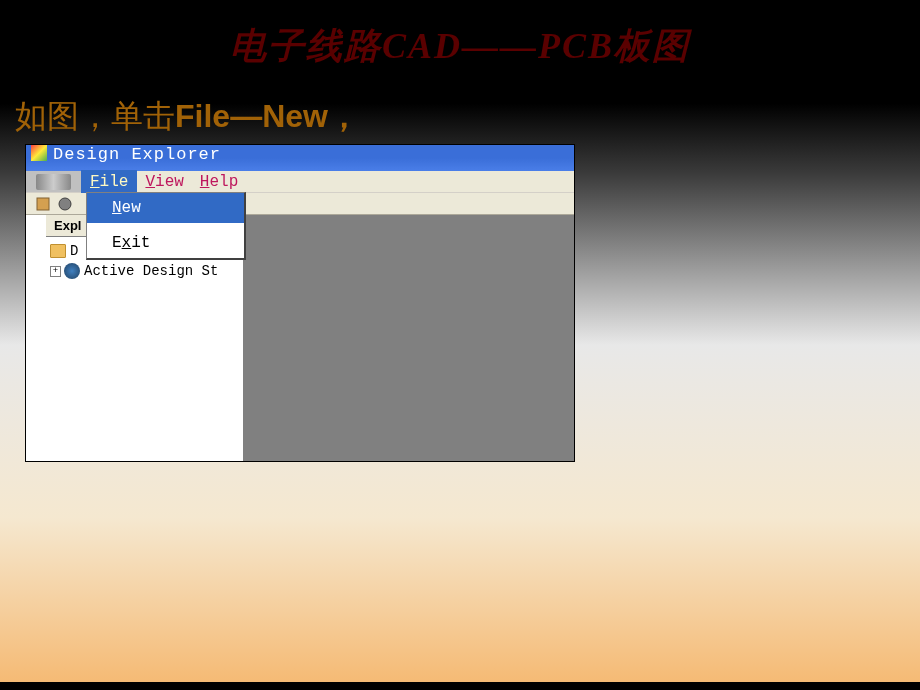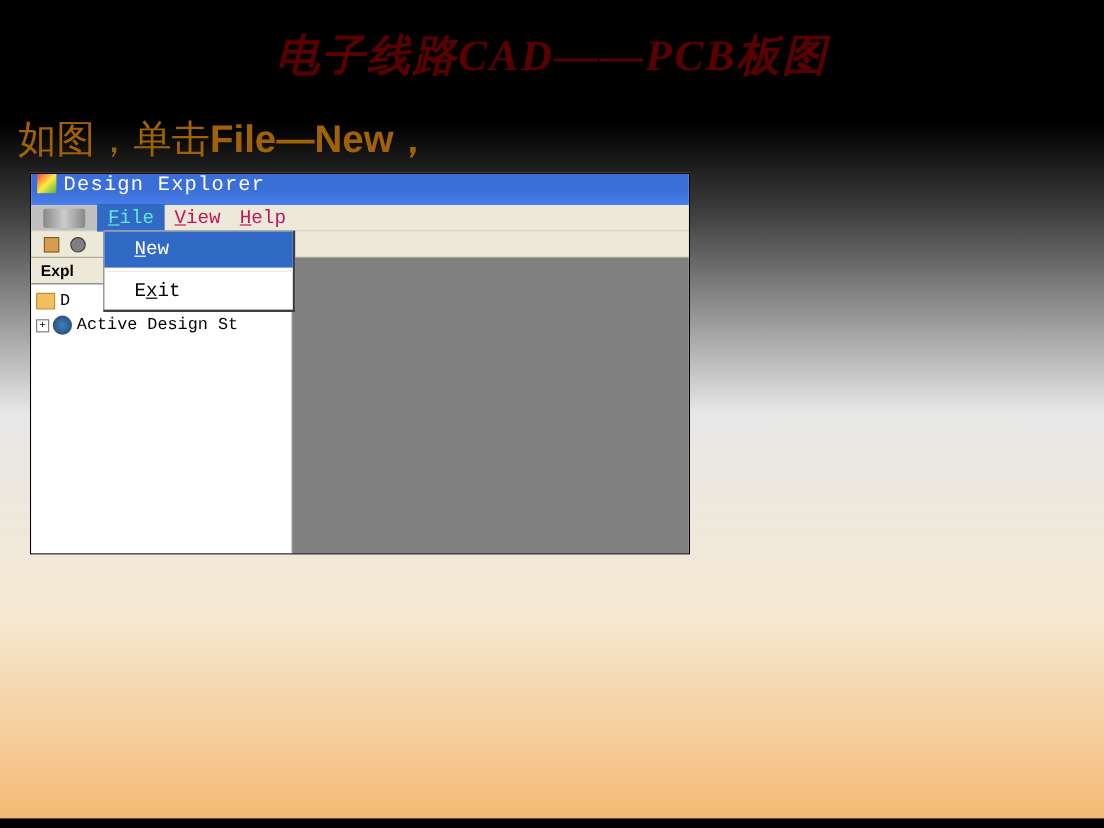--- a/index.html
+++ b/index.html
@@ -108,21 +108,21 @@
       cursor: pointer;
       color: #be185d;
     }
     
     .menu-item .underline {
       text-decoration: underline;
     }
     
     .menu-item.active {
       background: #316ac5;
-      color: #5eead4;
+      color: #fef9c3;
       border: 1px solid #316ac5;
     }
     
     .toolbar-row2 {
       height: 22px;
       background: #ece9d8;
       display: flex;
       align-items: center;
       padding-left: 8px;
       border-bottom: 1px solid #aca899;
@@ -174,20 +174,21 @@
     
     .main-area {
       display: flex;
       height: calc(100% - 70px);
     }
     
     .explorer-panel {
       width: 218px;
       background: #ffffff;
       border-right: 1px solid #808080;
+      padding-left: 20px;
     }
     
     .tab-header {
       height: 22px;
       background: #ece9d8;
       border-bottom: 1px solid #808080;
       display: flex;
       align-items: center;
     }
     

